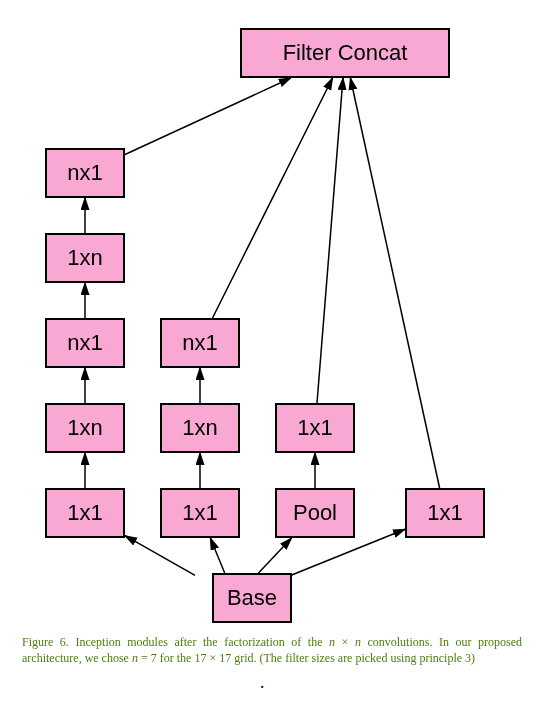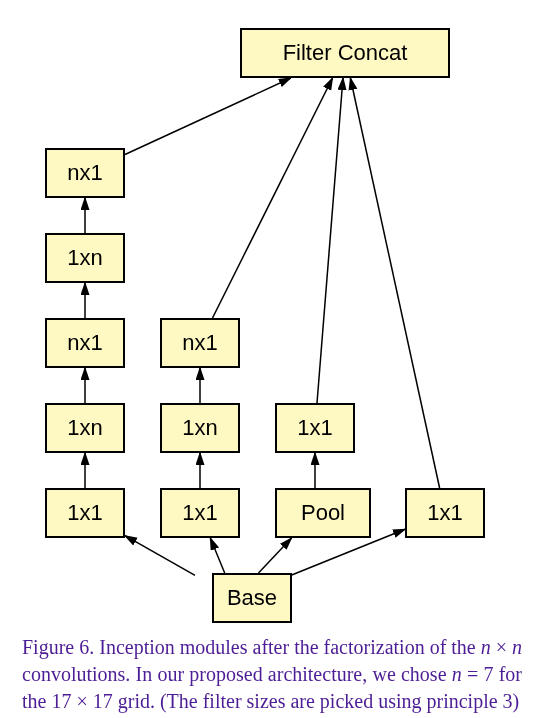--- a/index.html
+++ b/index.html
@@ -9,34 +9,34 @@
     background: white;
   }
   .diagram-container {
     position: relative;
     width: 522px;
     height: 620px;
   }
   .node {
     position: absolute;
     border: 2px solid #000;
-    background: #fef9c3;
+    background: #f9a8d4;
     font-size: 22px;
     font-family: Arial, Helvetica, sans-serif;
     display: flex;
     align-items: center;
     justify-content: center;
     box-sizing: border-box;
   }
   .caption {
     font-family: "Times New Roman", serif;
-    font-size: 20px;
+    font-size: 12px;
     line-height: 1.35;
     text-align: justify;
-    color: #4c1d95;
+    color: #4d7c0f;
     width: 500px;
     margin: 4px 0 6px 12px;
   }
   .mi { font-style: italic; font-family: "Times New Roman", serif; }
   svg.arrows {
     position: absolute;
     left: 0; top: 0;
     width: 522px;
     height: 620px;
     pointer-events: none;
@@ -78,21 +78,21 @@
 <div class="node" style="left: 230px; top: 18px; width: 210px; height: 50px;">Filter Concat</div>
     <div class="node" style="left: 35px; top: 138px; width: 80px; height: 50px;">nx1</div>
     <div class="node" style="left: 35px; top: 223px; width: 80px; height: 50px;">1xn</div>
     <div class="node" style="left: 35px; top: 308px; width: 80px; height: 50px;">nx1</div>
     <div class="node" style="left: 35px; top: 393px; width: 80px; height: 50px;">1xn</div>
     <div class="node" style="left: 35px; top: 478px; width: 80px; height: 50px;">1x1</div>
     <div class="node" style="left: 150px; top: 308px; width: 80px; height: 50px;">nx1</div>
     <div class="node" style="left: 150px; top: 393px; width: 80px; height: 50px;">1xn</div>
     <div class="node" style="left: 150px; top: 478px; width: 80px; height: 50px;">1x1</div>
     <div class="node" style="left: 265px; top: 393px; width: 80px; height: 50px;">1x1</div>
-    <div class="node" style="left: 265px; top: 478px; width: 96px; height: 50px;">Pool</div>
+    <div class="node" style="left: 265px; top: 478px; width: 80px; height: 50px;">Pool</div>
     <div class="node" style="left: 395px; top: 478px; width: 80px; height: 50px;">1x1</div>
     <div class="node" style="left: 202px; top: 563px; width: 80px; height: 50px;">Base</div>
   </div>
 
 <div class="caption">
   <span>Figure 6.</span><span> Inception modules after the factorization of the </span><span class="mi">n</span><span> × </span><span class="mi">n</span><span> convolutions. In our proposed architecture, we chose </span><span class="mi">n</span><span> = 7</span><span> for the </span><span>17 × 17</span><span> grid. (The filter sizes are picked using principle 3)</span>
 </div>
 <div class="dot-bottom">.</div>
 
 </body></html>

